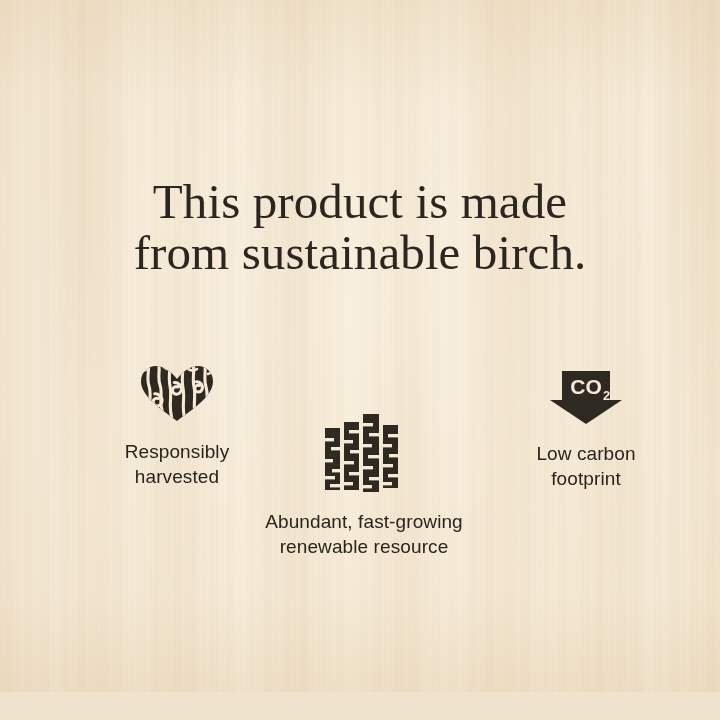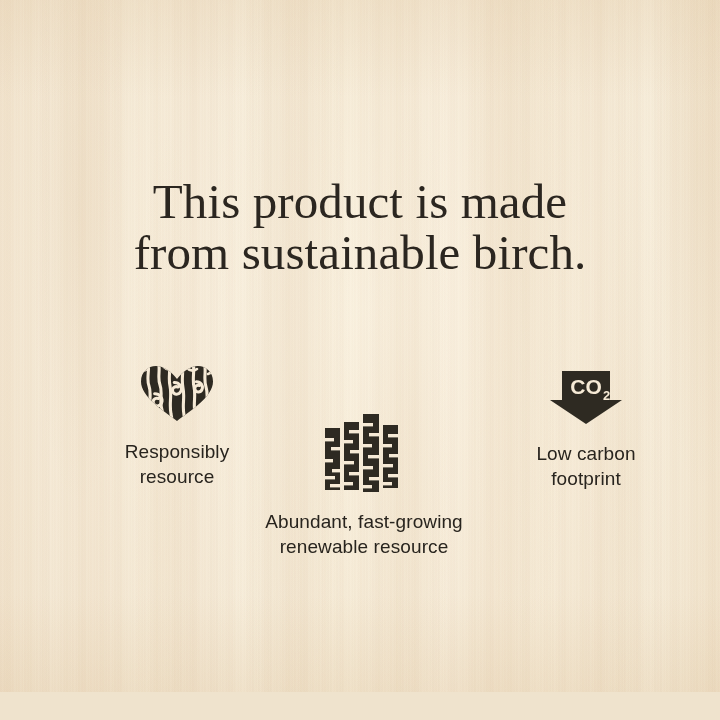--- a/index.html
+++ b/index.html
@@ -155,21 +155,21 @@
           <g stroke="#f6ead6" fill="none" stroke-width="2.6" stroke-linecap="round">
             <path d="M5 7 C9 6 11 3 11 0"></path>
             <path d="M26 3 C29 6 33 6 36 4"></path>
             <path d="M49 4 C52 7 56 7 59 5"></path>
             <path d="M70 10 C73 9 75 6 75 3"></path>
           </g>
         </g>
       </svg>
     </div>
     <div class="caption">Responsibly
-resource</div>
+harvested</div>
   </div>
 
   <div class="feature" id="feature-renewable">
     <div class="icon-wrap">
       <svg width="82" height="78" viewBox="0 0 82 78" aria-hidden="true">
         <g fill="#2e2a22">
           <rect x="2" y="14" width="15" height="62"></rect>
           <rect x="21" y="8" width="15" height="68"></rect>
           <rect x="40" y="0" width="16" height="78"></rect>
           <rect x="60" y="11" width="15" height="63"></rect>

